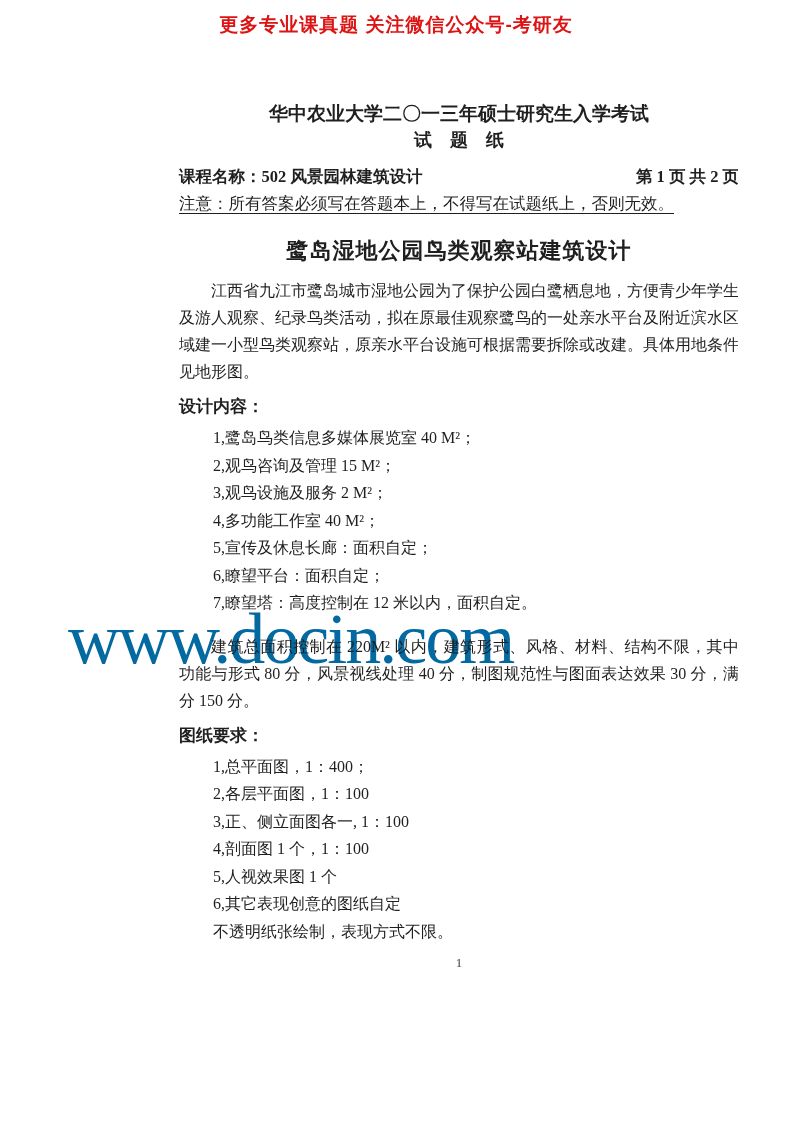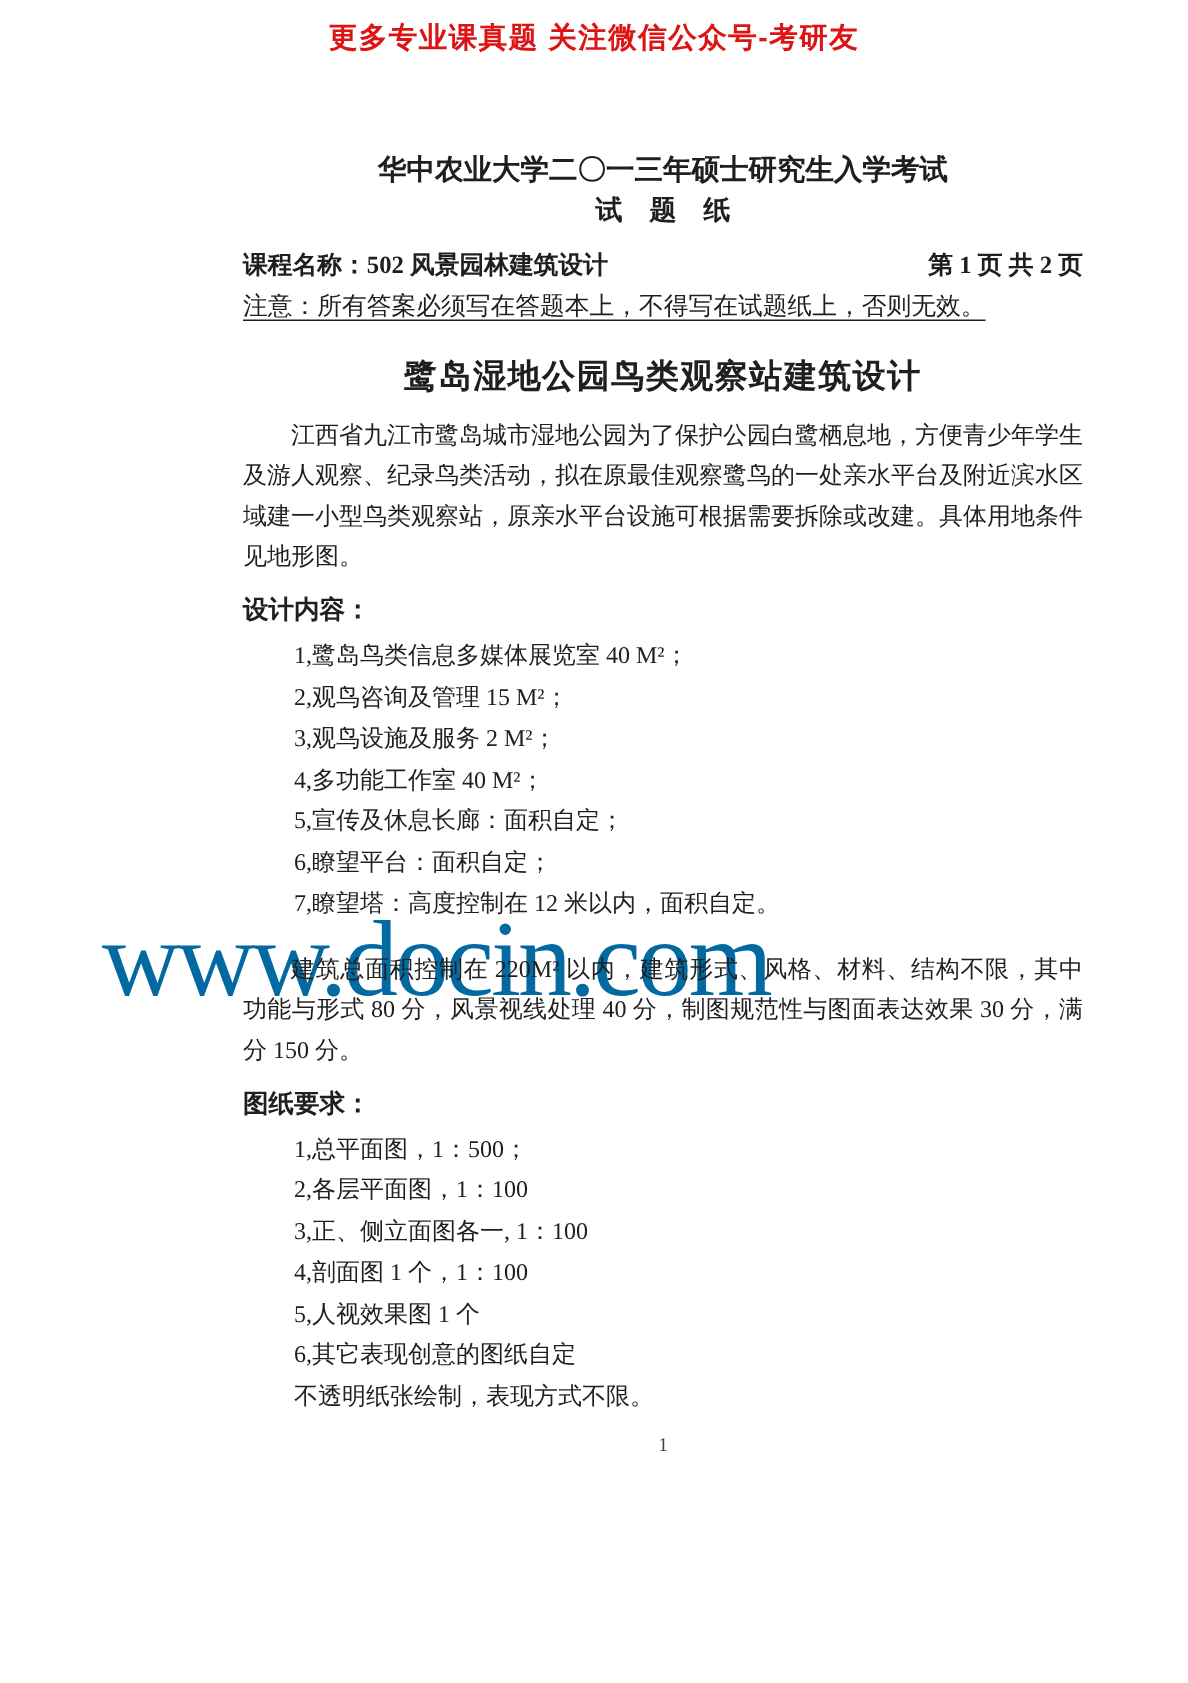--- a/index.html
+++ b/index.html
@@ -34,21 +34,21 @@
     font-family: "Liberation Serif", "DejaVu Serif", serif;
     font-size: 72px;
     color: #0369a1;
     letter-spacing: -2px;
     white-space: nowrap;
     user-select: none;
   }
   .content {
     position: absolute;
     top: 100px;
-    left: 108px;
+    left: 125px;
     width: 560px;
     z-index: 1;
   }
   .exam-title {
     text-align: center;
     font-size: 19px;
     font-weight: 700;
     line-height: 27px;
   }
   .paper-title {
@@ -151,21 +151,21 @@
       <div class="item">5,宣传及休息长廊：面积自定；</div>
       <div class="item">6,瞭望平台：面积自定；</div>
       <div class="item">7,瞭望塔：高度控制在 12 米以内，面积自定。</div>
     </div>
 
     <div class="score-para">建筑总面积控制在 220M² 以内，建筑形式、风格、材料、结构不限，其中功能与形式 80 分，风景视线处理 40 分，制图规范性与图面表达效果 30 分，满分 150 分。</div>
 
     <div class="section-heading">图纸要求：</div>
 
     <div class="item-list">
-      <div class="item">1,总平面图，1：500；</div>
+      <div class="item">1,总平面图，1：400；</div>
       <div class="item">2,各层平面图，1：100</div>
       <div class="item">3,正、侧立面图各一, 1：100</div>
       <div class="item">4,剖面图 1 个，1：100</div>
       <div class="item">5,人视效果图 1 个</div>
       <div class="item">6,其它表现创意的图纸自定</div>
       <div class="item">不透明纸张绘制，表现方式不限。</div>
     </div>
 
     <div class="page-number">1</div>
 

